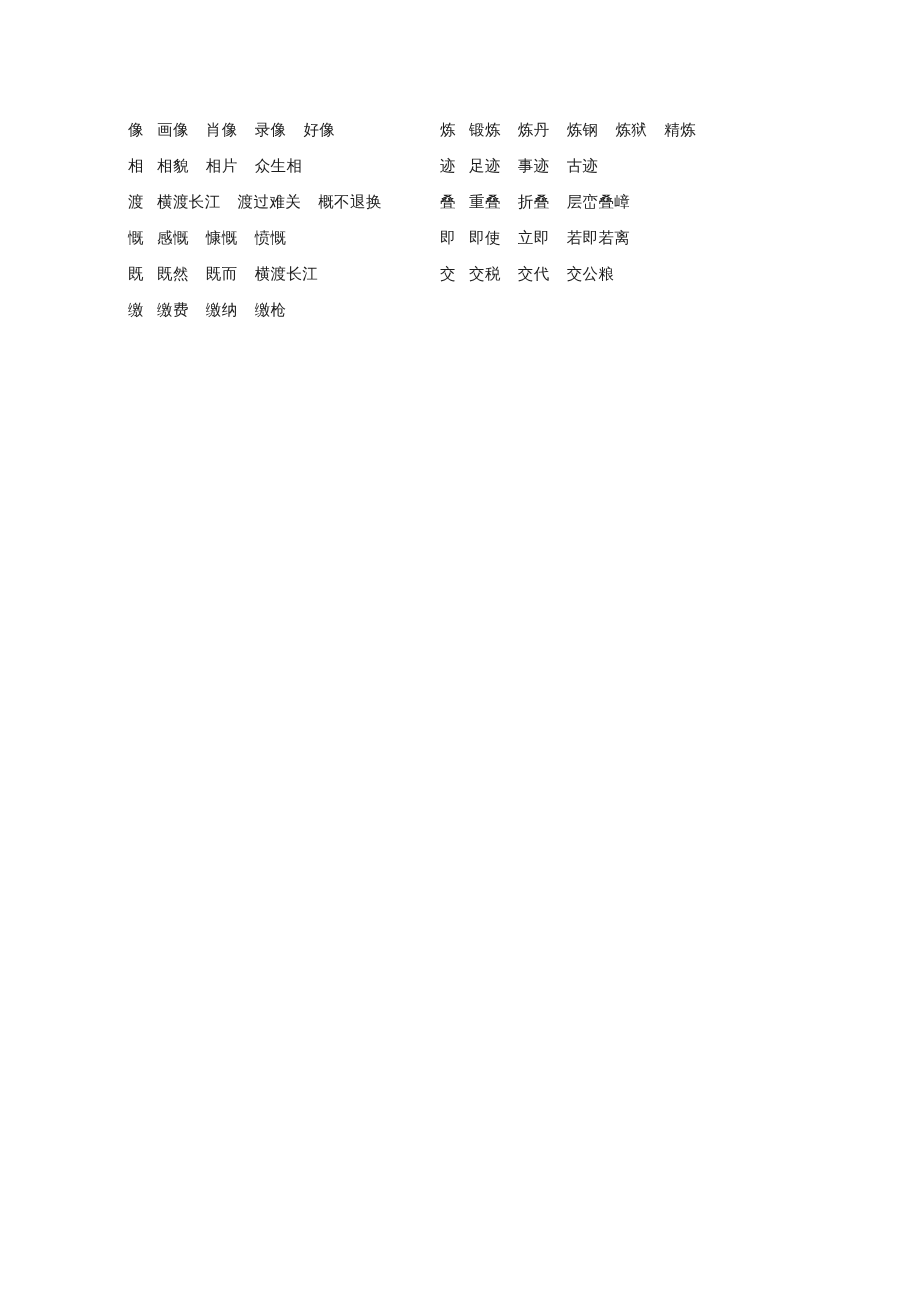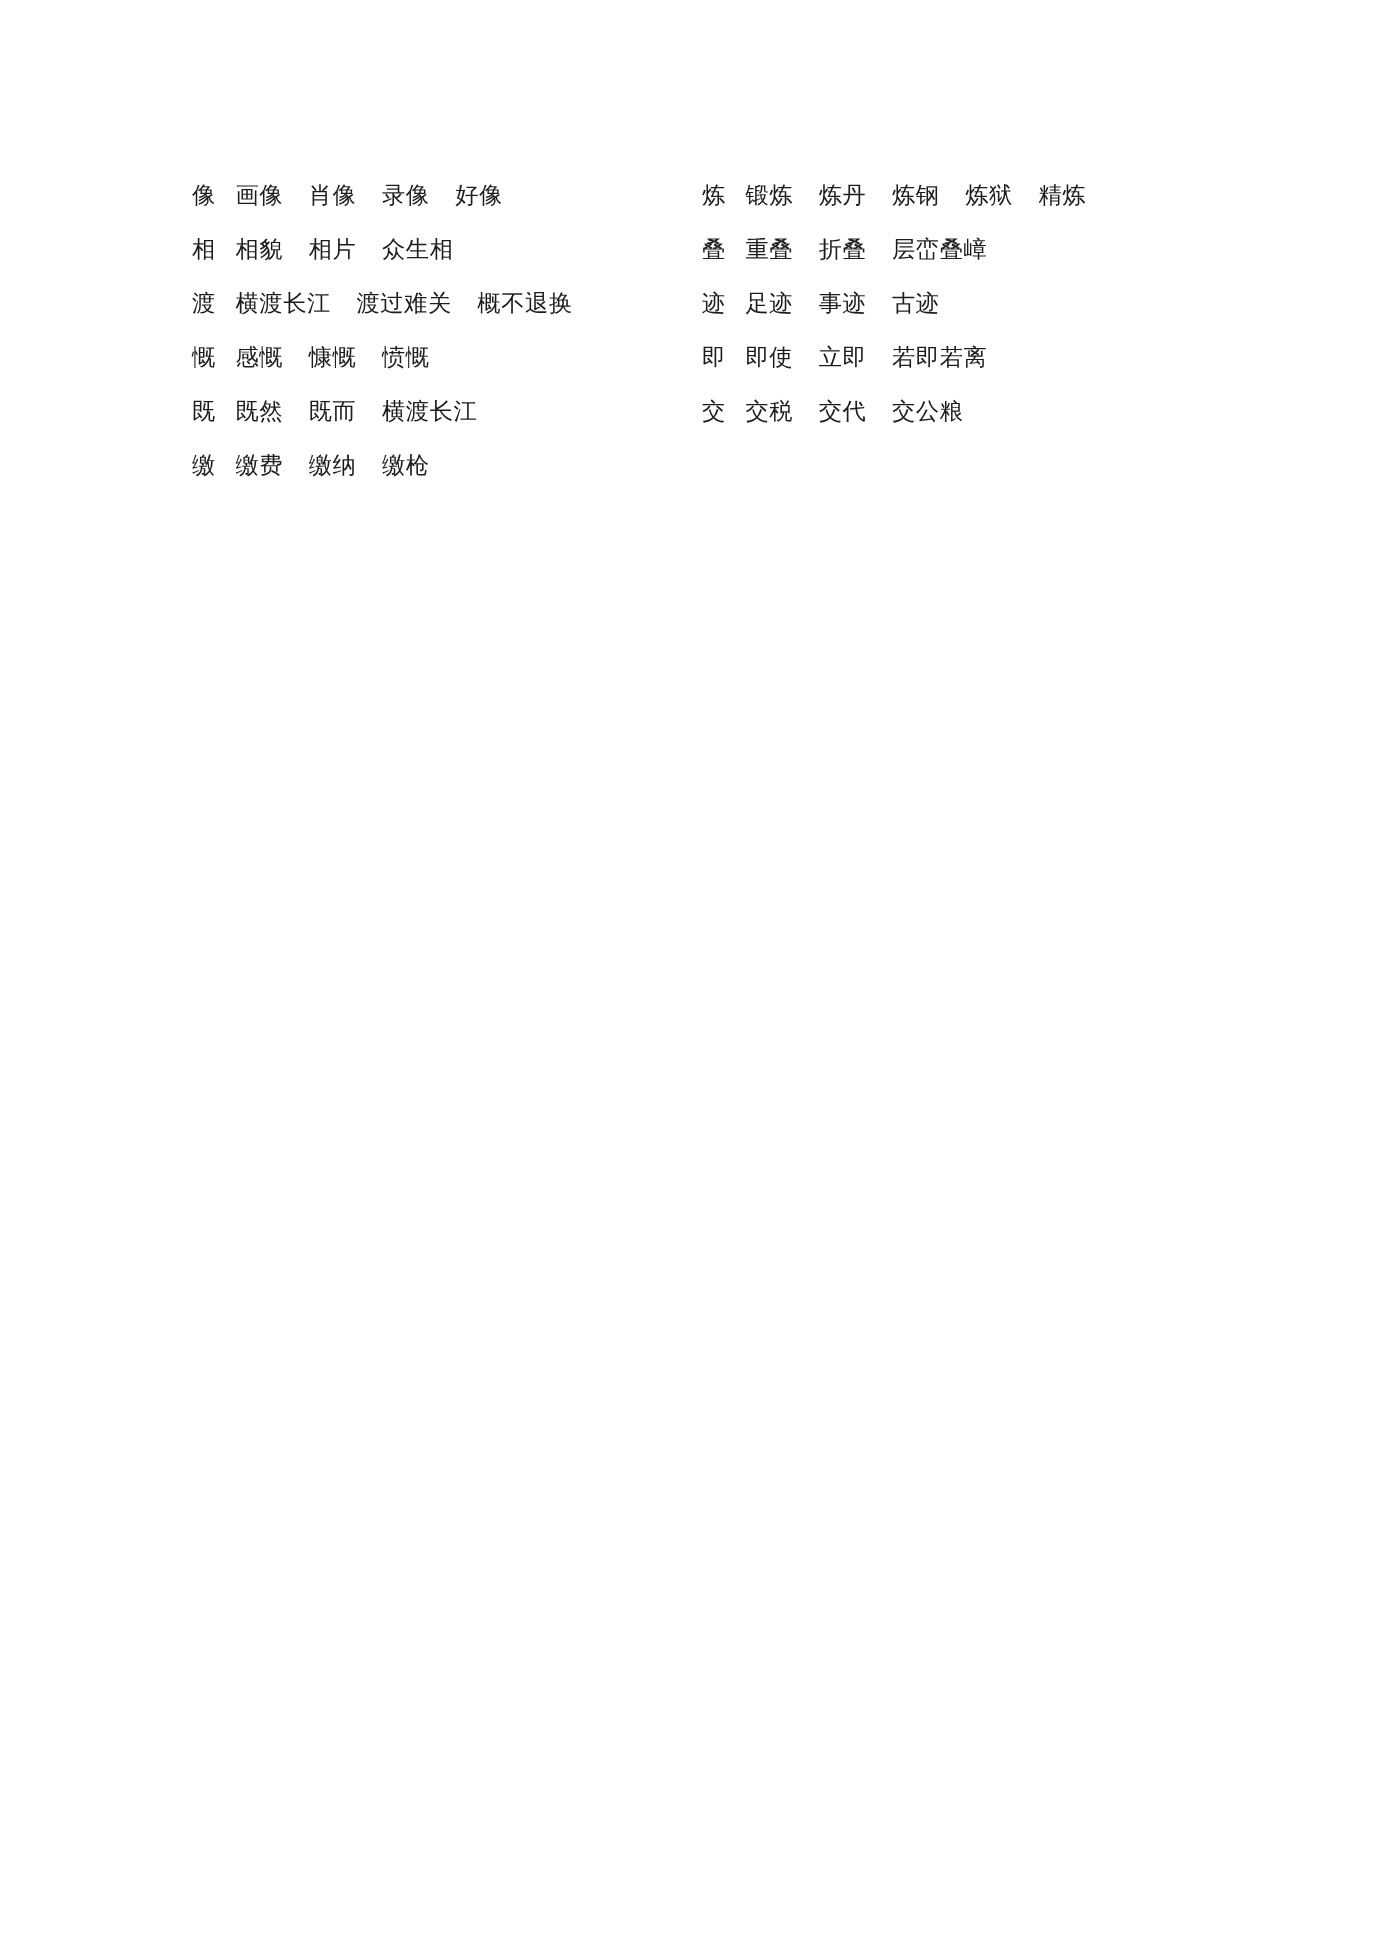--- a/index.html
+++ b/index.html
@@ -28,21 +28,21 @@
     top: 0;
     width: 920px;
     height: 1302px;
   }
 
   .column {
     position: absolute;
     top: 112px;
   }
   #column-left  { left: 128px; width: 310px; }
-  #column-right { left: 468px; width: 320px; }
+  #column-right { left: 440px; width: 320px; }
 
   .entry-row {
     height: 36px;
     line-height: 36px;
     white-space: nowrap;
     font-size: 15.5px;
     letter-spacing: 0.4px;
   }
 
   .headword {
@@ -76,21 +76,21 @@
     <div class="column" id="column-left">
         <div class="entry-row"><span class="headword">像</span><span class="gap-s"></span><span class="term">画像</span><span class="gap-m"></span><span class="term">肖像</span><span class="gap-m"></span><span class="term">录像</span><span class="gap-m"></span><span class="term">好像</span></div>
         <div class="entry-row"><span class="headword">相</span><span class="gap-s"></span><span class="term">相貌</span><span class="gap-m"></span><span class="term">相片</span><span class="gap-m"></span><span class="term">众生相</span></div>
         <div class="entry-row"><span class="headword">渡</span><span class="gap-s"></span><span class="term">横渡长江</span><span class="gap-m"></span><span class="term">渡过难关</span><span class="gap-m"></span><span class="term">概不退换</span></div>
         <div class="entry-row"><span class="headword">慨</span><span class="gap-s"></span><span class="term">感慨</span><span class="gap-m"></span><span class="term">慷慨</span><span class="gap-m"></span><span class="term">愤慨</span></div>
         <div class="entry-row"><span class="headword">既</span><span class="gap-s"></span><span class="term">既然</span><span class="gap-m"></span><span class="term">既而</span><span class="gap-m"></span><span class="term">横渡长江</span></div>
         <div class="entry-row"><span class="headword">缴</span><span class="gap-s"></span><span class="term">缴费</span><span class="gap-m"></span><span class="term">缴纳</span><span class="gap-m"></span><span class="term">缴枪</span></div>
       </div>
     <div class="column" id="column-right">
         <div class="entry-row"><span class="headword">炼</span><span class="gap-s"></span><span class="term">锻炼</span><span class="gap-m"></span><span class="term">炼丹</span><span class="gap-m"></span><span class="term">炼钢</span><span class="gap-m"></span><span class="term">炼狱</span><span class="gap-m"></span><span class="term">精炼</span></div>
+        <div class="entry-row"><span class="headword">迹</span><span class="gap-s"></span><span class="term">足迹</span><span class="gap-m"></span><span class="term">事迹</span><span class="gap-m"></span><span class="term">古迹</span></div>
         <div class="entry-row"><span class="headword">叠</span><span class="gap-s"></span><span class="term">重叠</span><span class="gap-m"></span><span class="term">折叠</span><span class="gap-m"></span><span class="term">层峦叠嶂</span></div>
-        <div class="entry-row"><span class="headword">迹</span><span class="gap-s"></span><span class="term">足迹</span><span class="gap-m"></span><span class="term">事迹</span><span class="gap-m"></span><span class="term">古迹</span></div>
         <div class="entry-row"><span class="headword">即</span><span class="gap-s"></span><span class="term">即使</span><span class="gap-m"></span><span class="term">立即</span><span class="gap-m"></span><span class="term">若即若离</span></div>
         <div class="entry-row"><span class="headword">交</span><span class="gap-s"></span><span class="term">交税</span><span class="gap-m"></span><span class="term">交代</span><span class="gap-m"></span><span class="term">交公粮</span></div>
       </div>
 
     <div class="blank-area"></div>
   </div>
 </div>
 
 </body></html>

